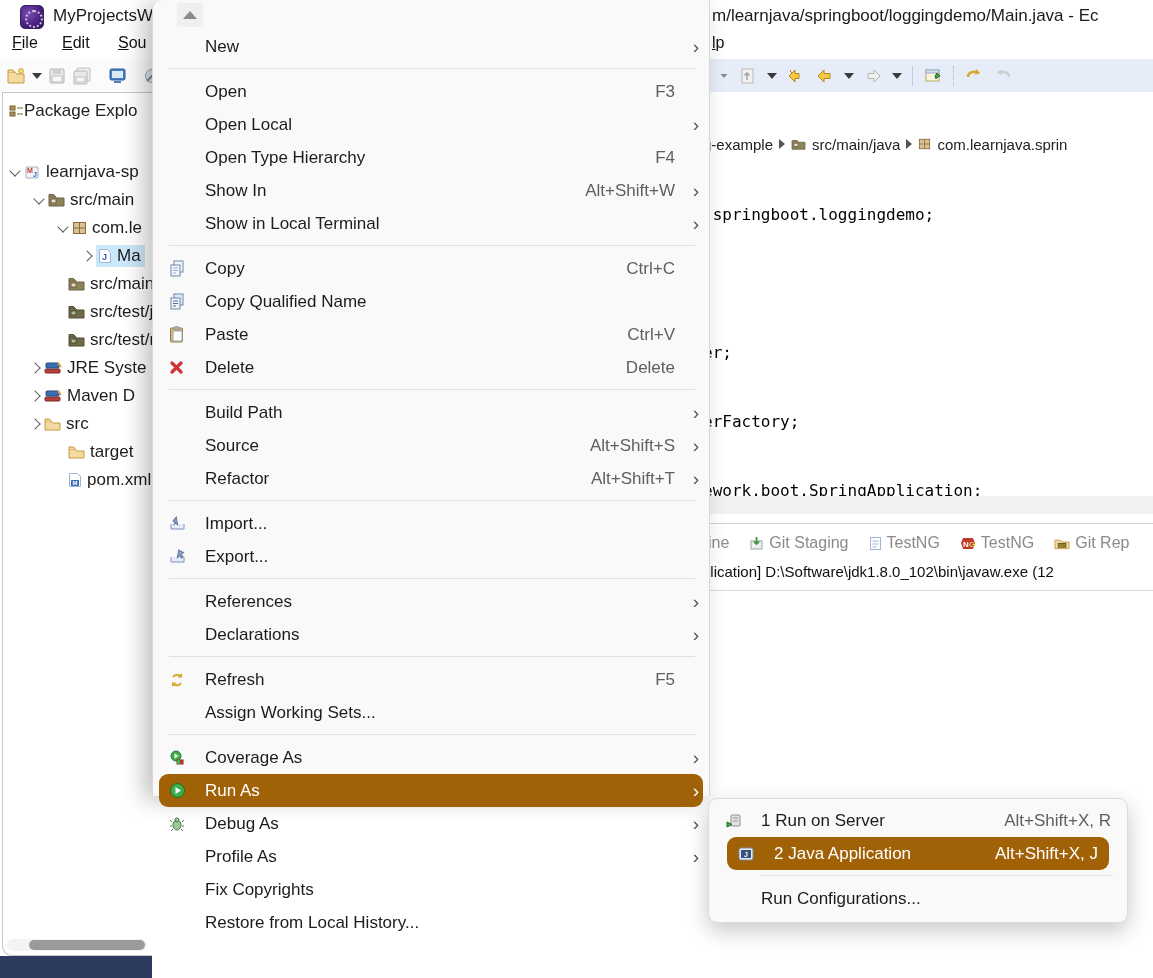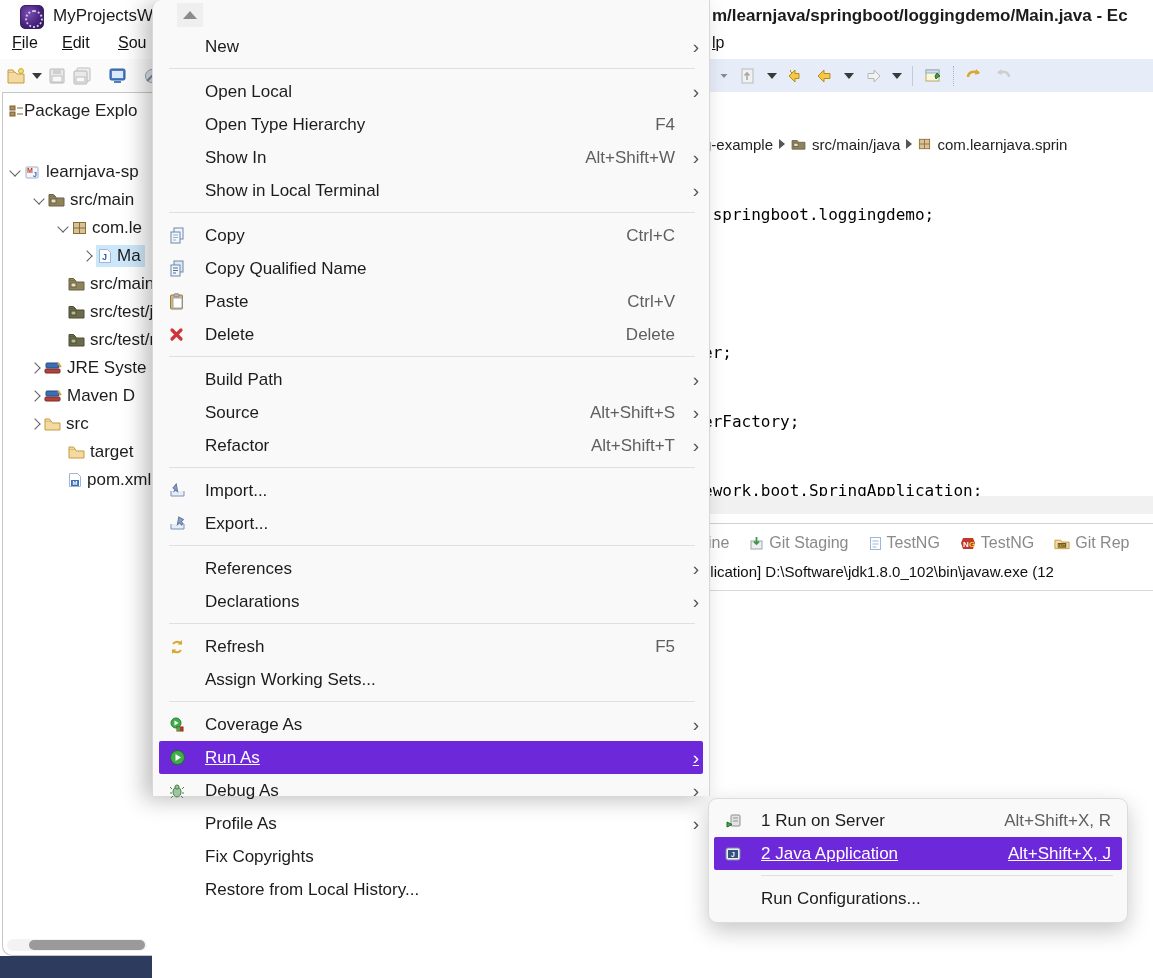--- a/index.html
+++ b/index.html
@@ -8,21 +8,21 @@
   #screen { position:relative; width:1153px; height:978px; background:#fff; overflow:hidden; }
 
   
   .titlebar { position:absolute; left:0; top:0; width:1153px; height:30px; background:#fff; }
   .app-icon { position:absolute; left:20px; top:5px; width:24px; height:24px; border-radius:5px;
               background:radial-gradient(circle at 35% 35%, #7b4fb5 0%, #4b2482 55%, #2a1150 100%);
               border:1px solid #3a2264; }
   .app-icon::after { content:""; position:absolute; left:4px; top:4px; width:14px; height:14px;
               border-radius:50%; border:2px dotted #cfc6e2; }
   .title-left  { position:absolute; left:53px; top:6px; font-size:17px; color:#1b1b1b; }
-  .title-right { position:absolute; left:712px; top:6px; width:441px; font-size:17px; color:#1b1b1b; white-space:nowrap; overflow:hidden;font-weight:bold; }
+  .title-right { position:absolute; left:712px; top:6px; width:441px; font-size:17px; color:#1b1b1b; white-space:nowrap; overflow:hidden; }
 
   .menubar { position:absolute; left:0; top:30px; width:1153px; height:29px; background:#fff; }
   .mb-item { position:absolute; top:4px; font-size:16px; color:#111; }
   .mb-item::first-letter { text-decoration:underline; }
 
   .toolbar-left  { position:absolute; left:0;   top:59px; width:152px;  height:33px; background:#fbfbfb; display:flex; align-items:center; gap:6px; padding-left:6px; }
   .toolbar-right { position:absolute; left:710px; top:59px; width:443px; height:33px; background:#e7edf8; display:flex; align-items:center; gap:7px; padding-left:8px; }
   .tbtn { display:flex; align-items:center; justify-content:center; width:22px; height:24px; }
   .tbtn.narrow { width:12px; }
   .caret { width:0; height:0; border-left:5px solid transparent; border-right:5px solid transparent; border-top:6px solid #3a3a3a; }
@@ -68,31 +68,31 @@
          border:1px solid #d8d8d8; border-top:none; border-bottom:none; border-top-left-radius:9px;
          box-shadow:-8px 4px 22px rgba(0,0,0,.25); }
   .ctx-scrollup { height:30px; display:flex; align-items:center; }
   .ctx-scrollup .box { margin-left:24px; width:26px; height:24px; background:#efefef; display:flex; align-items:center; justify-content:center; }
   .tri-up { width:0; height:0; border-left:7px solid transparent; border-right:7px solid transparent; border-bottom:8px solid #8b8b8b; }
   .mi { display:flex; align-items:center; height:33px; padding:0 10px 0 16px; font-size:17px; color:#1c1c1c; }
   .mi .mic { width:22px; height:18px; margin-right:14px; display:flex; align-items:center; flex:0 0 auto; }
   .mi .mlabel { white-space:nowrap; }
   .mi .msc { margin-left:auto; color:#5f5f5f; white-space:nowrap; }
   .mi .marr { width:24px; text-align:right; color:#555; font-size:19px; line-height:19px; }
-  .mi.hl { background:#6d28d9; border-radius:2px; margin:0 6px; padding:0 4px 0 10px; color:#fff;text-decoration:underline; }
+  .mi.hl { background:#a16207; border-radius:9px; margin:0 6px; padding:0 4px 0 10px; color:#fff; }
   .mi.hl .msc, .mi.hl .marr { color:#fff; }
   .mi.dis .mlabel, .mi.dis .msc { color:#a8a8a8; }
   .msep { height:1px; background:#e0e0e0; margin:5px 14px 6px 16px; }
 
   
   .submenu { position:absolute; left:708px; top:798px; width:420px; background:#f9f9f9; border:1px solid #dcdcdc;
              border-radius:9px; box-shadow:0 8px 22px rgba(0,0,0,.22); padding:5px 0 7px 0; }
   .submenu .mi { height:33px; padding:0 16px; }
   .submenu .mi .mic { width:20px; margin-right:16px; }
-  .submenu .mi.hl { margin:0 5px; padding:16px 11px; }
+  .submenu .mi.hl { margin:0 18px; padding:16px 11px; }
   .submenu .msep { margin:5px 14px 6px 52px; }
 
   .icsvg { display:block; }
 </style>
 </head>
 <body>
 
 <div id="screen">
 
   <div class="titlebar">
@@ -472,20 +472,26 @@
     <div class="mi">
       <span class="mic"></span>
       <span class="mlabel">New</span>
       <span class="msc"></span>
       <span class="marr">›</span>
     </div>
     <div class="msep"></div>
 
     <div class="mi">
       <span class="mic"></span>
+      <span class="mlabel">Open</span>
+      <span class="msc">F3</span>
+      <span class="marr"></span>
+    </div>
+    <div class="mi">
+      <span class="mic"></span>
       <span class="mlabel">Open Local</span>
       <span class="msc"></span>
       <span class="marr">›</span>
     </div>
     <div class="mi">
       <span class="mic"></span>
       <span class="mlabel">Open Type Hierarchy</span>
       <span class="msc">F4</span>
       <span class="marr"></span>
     </div>

